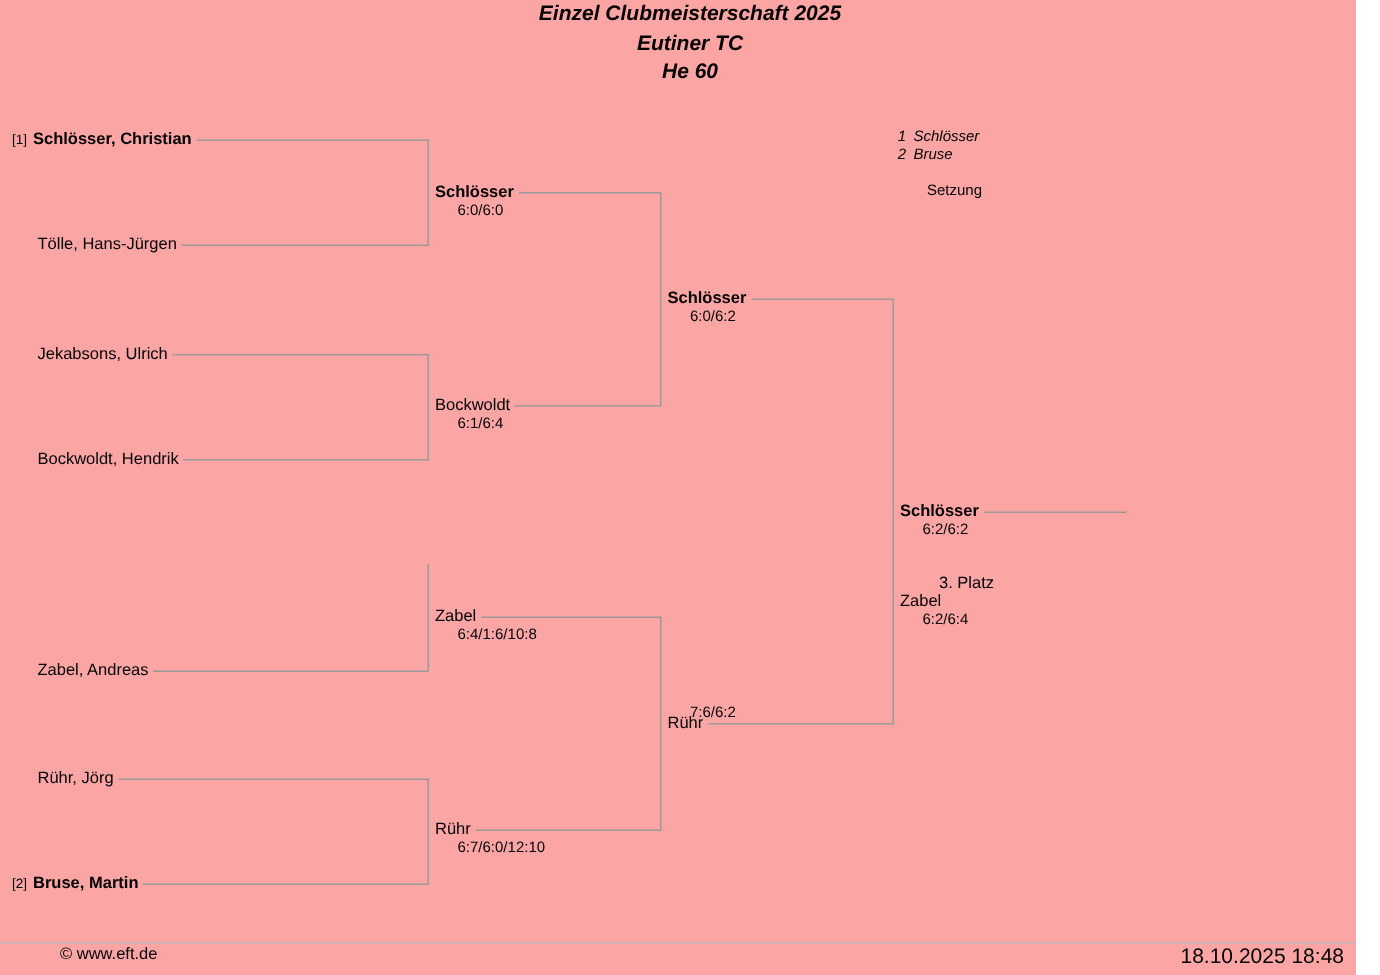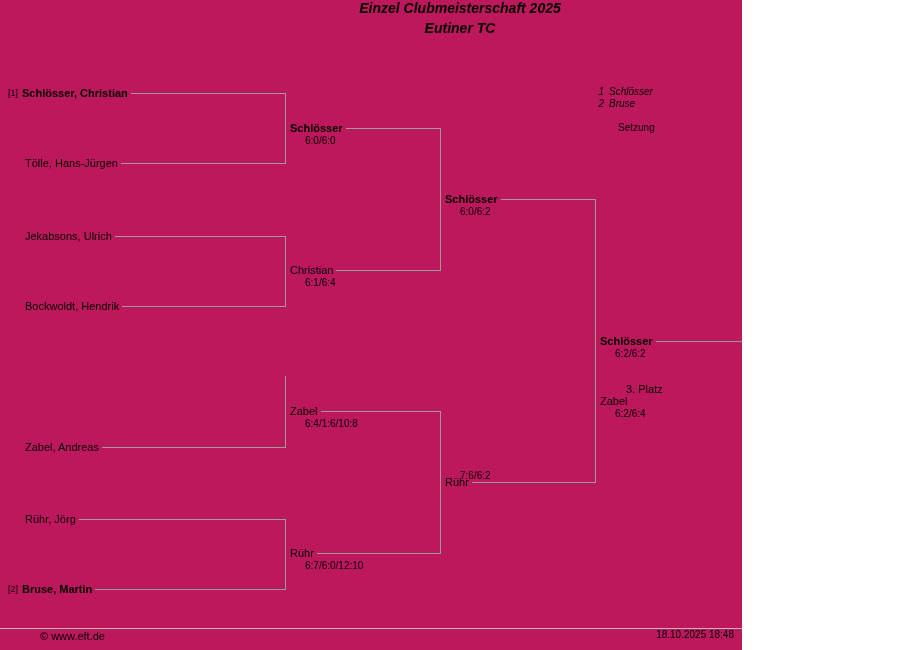--- a/index.html
+++ b/index.html
@@ -3,23 +3,23 @@
 <meta charset="utf-8">
 <style>
   html, body { margin: 0; padding: 0; }
   body {
     font-family: "Liberation Sans", "DejaVu Sans", sans-serif;
     background: #ffffff;
     color: #000000;
   }
   #page {
     position: relative;
-    width: 742px;
+    width: 904px;
     height: 650px;
-    background: #be185d;
+    background: #fca5a5;
     overflow: hidden;
   }
 
   
   .title-line {
     position: absolute;
     left: 0;
     width: 920px;
     text-align: center;
     font-weight: bold;
@@ -85,30 +85,31 @@
   .footer-left {
     position: absolute;
     left: 40px;
     top: 630px;
     font-size: 11px;
   }
   .footer-right {
     position: absolute;
     right: 8px;
     top: 629px;
-    font-size: 10px;
+    font-size: 14px;
   }
 </style>
 </head>
 <body>
 
 <div id="page">
 
   <div class="title-line" style="top:0px">Einzel Clubmeisterschaft 2025</div>
   <div class="title-line" style="top:20px">Eutiner TC</div>
+  <div class="title-line" style="top:39px">He 60</div>
 
   <div class="seed-header" style="left:618px; top:74px">Setzung</div>
   <div class="seed-row" style="left:592px; top:86px">
     <span class="num">1</span><span>Schlösser</span>
   </div>
   <div class="seed-row" style="left:592px; top:98px">
     <span class="num">2</span><span>Bruse</span>
   </div>
 
   <div class="row" style="left:8px; top:86px; width:278px">
@@ -147,21 +148,21 @@
   <div class="vline" style="left:285px; top:376px; height:71px"></div>
   <div class="vline" style="left:285px; top:519px; height:70px"></div>
 
   <div class="row" style="left:290px; top:121px; width:151px">
     <span class="bold">Schlösser</span>
     <span class="hline"></span>
   </div>
   <div class="score" style="left:305px; top:135px">6:0/6:0</div>
 
   <div class="row" style="left:290px; top:263px; width:151px">
-    <span>Christian</span>
+    <span>Bockwoldt</span>
     <span class="hline"></span>
   </div>
   <div class="score" style="left:305px; top:277px">6:1/6:4</div>
 
   <div class="row" style="left:290px; top:404px; width:151px">
     <span>Zabel</span>
     <span class="hline"></span>
   </div>
   <div class="score" style="left:305px; top:418px">6:4/1:6/10:8</div>
 

